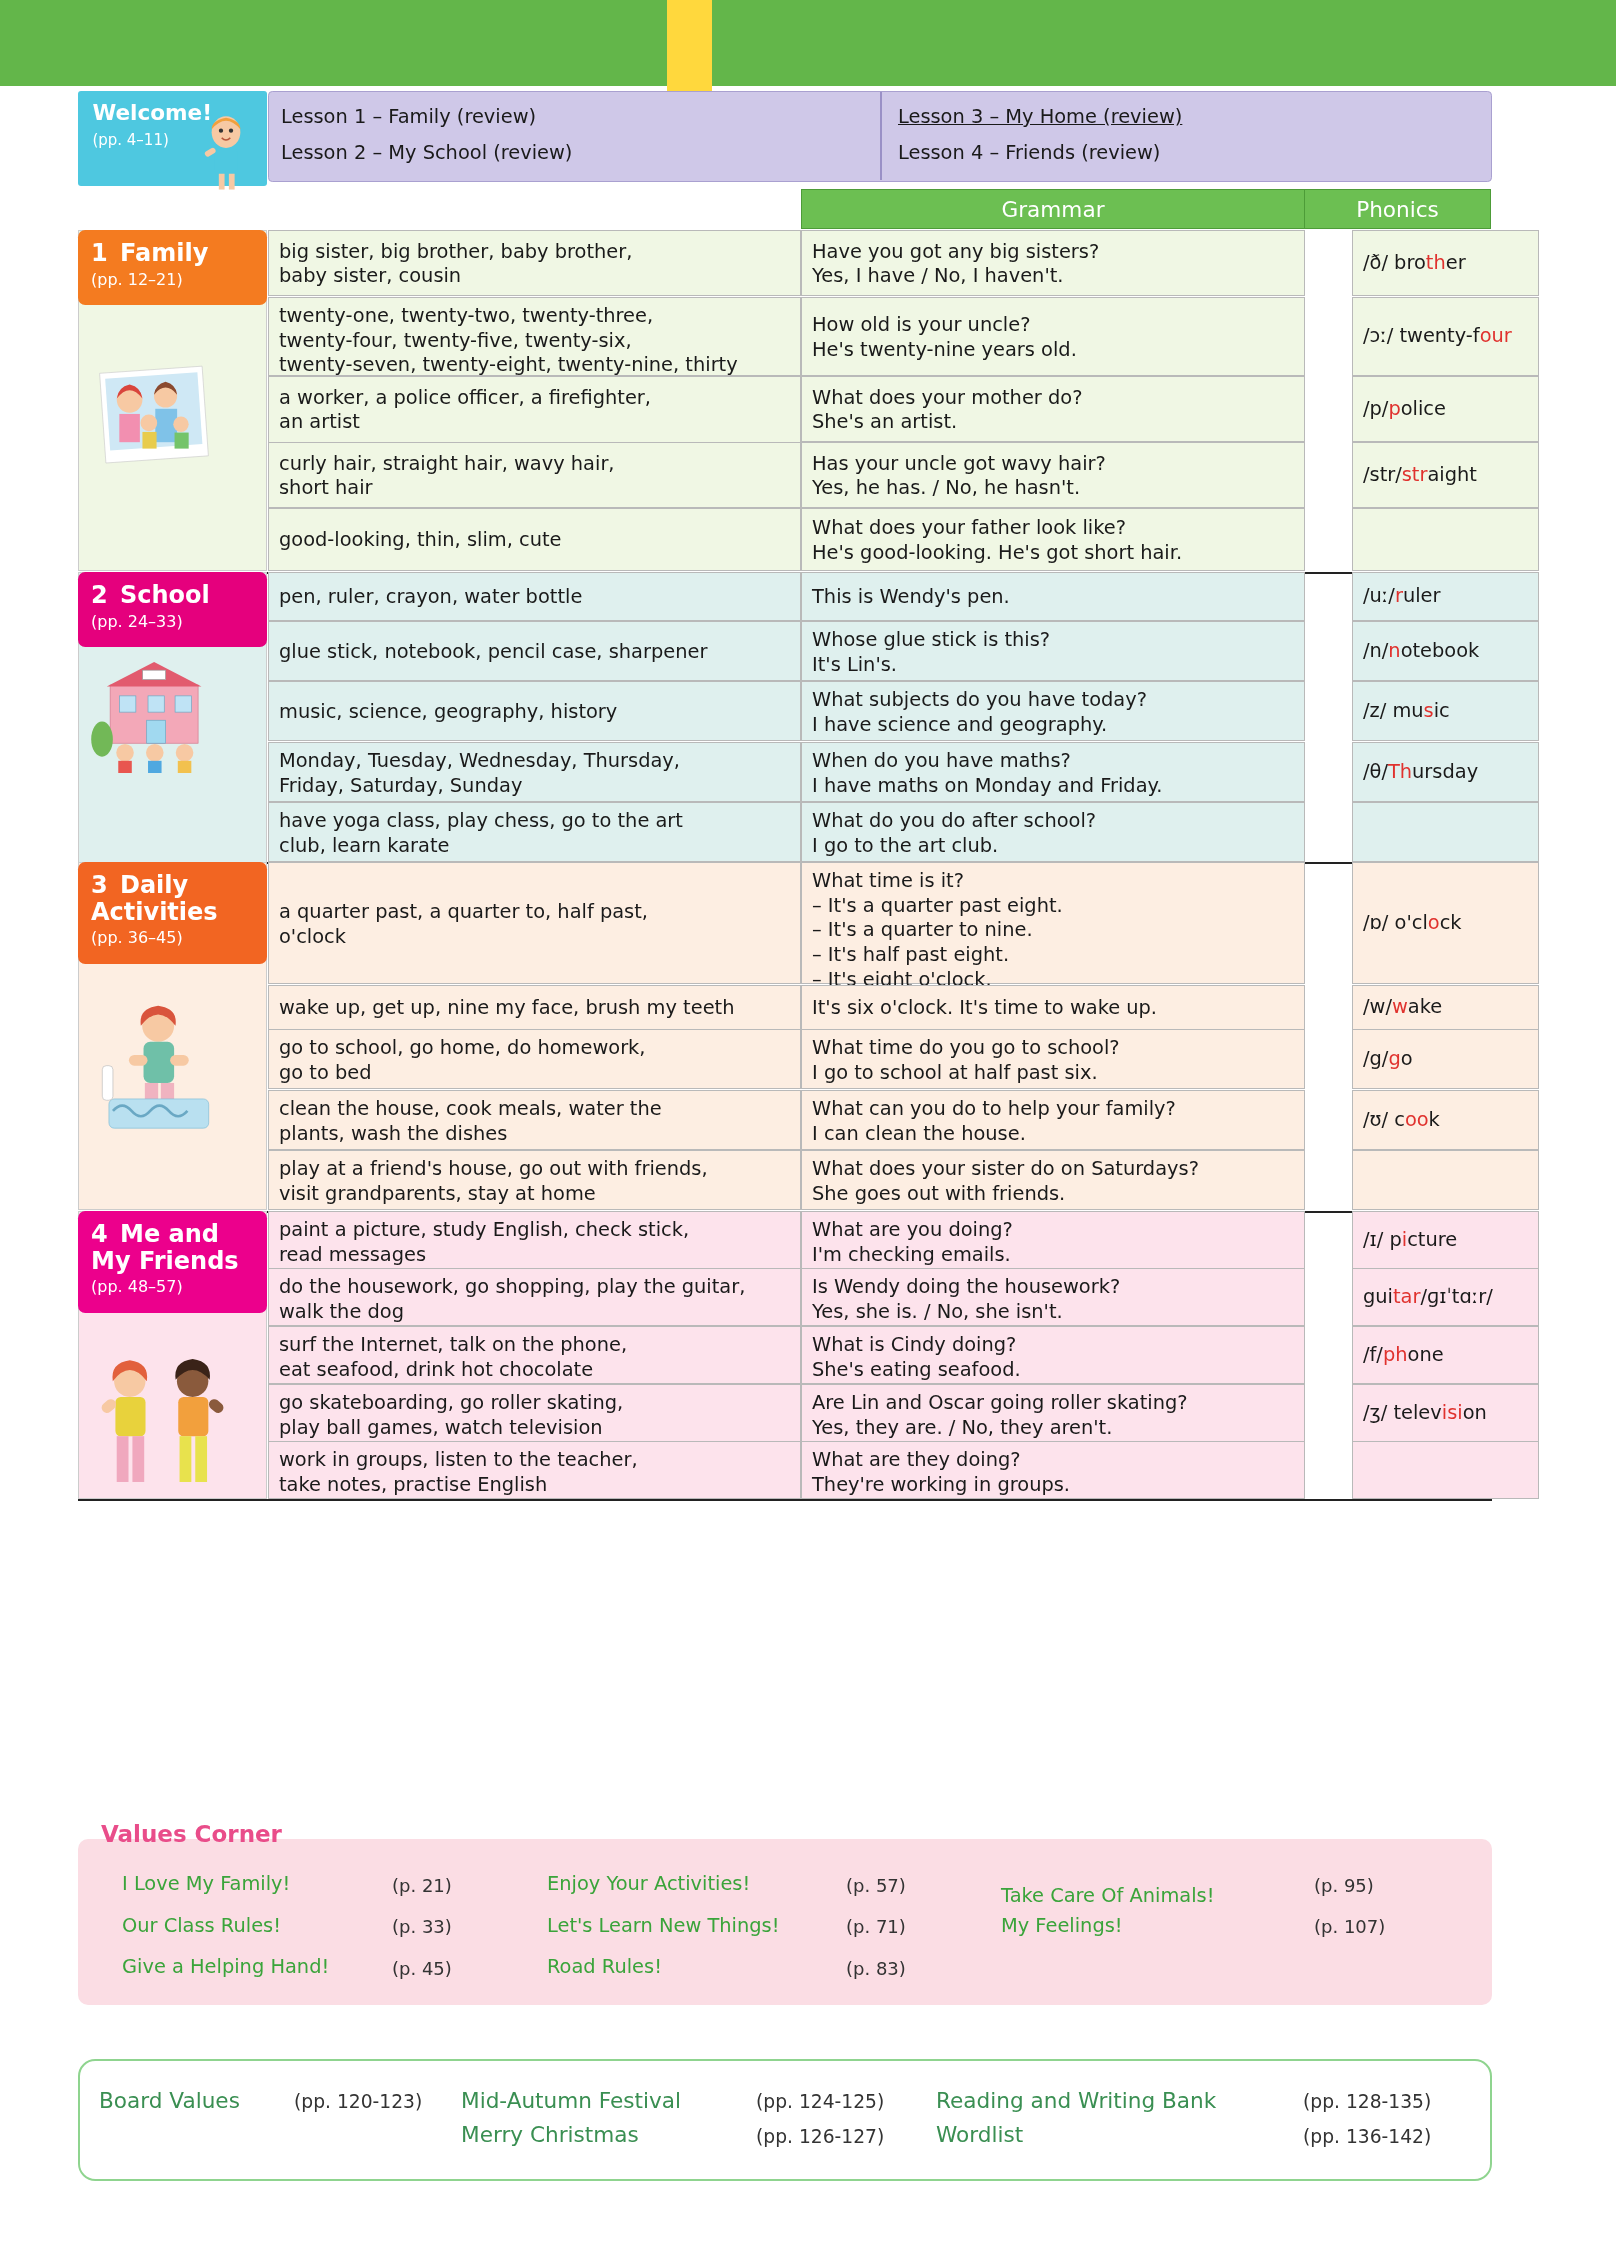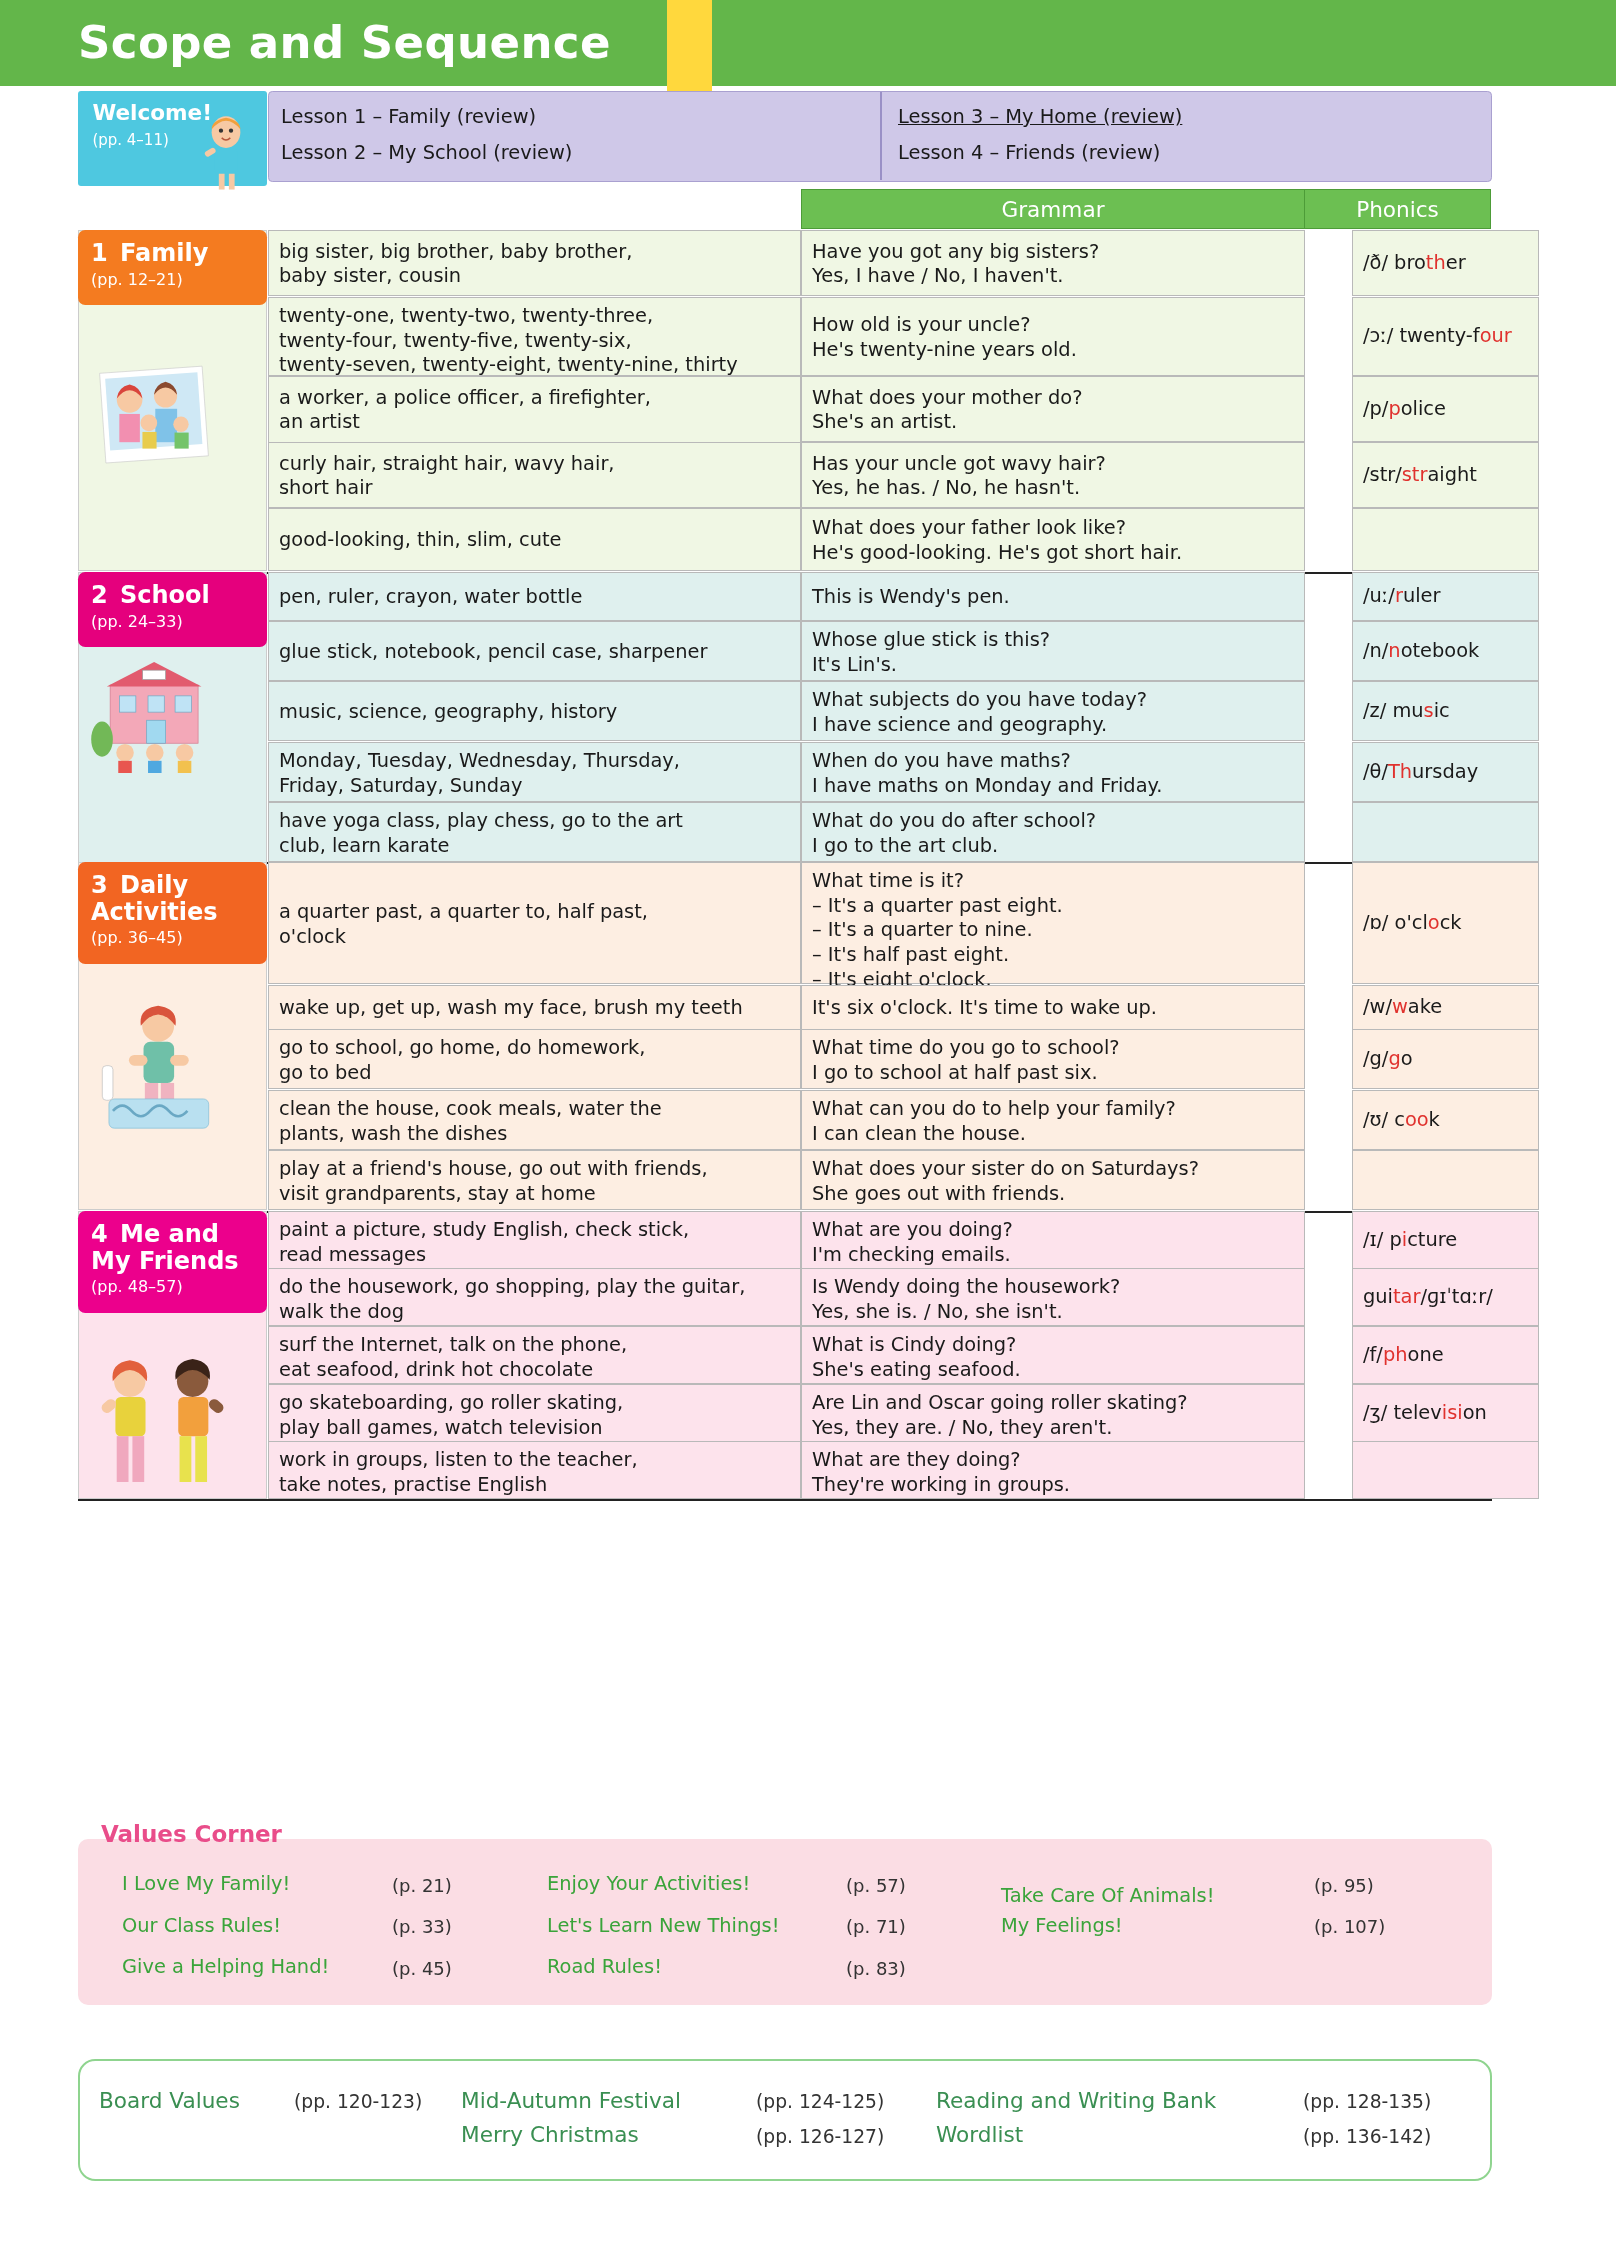--- a/index.html
+++ b/index.html
@@ -133,21 +133,20 @@
 
   
   .illus { position: absolute; border-radius: 5.8px; overflow: hidden; }
 </style>
 </head>
 <body>
 
 <div class="page">
 
   <div class="header-band"></div>
-  <div class="header-title">Scope and Sequence</div>
   <div class="header-yellow-tab"></div>
 
   <div class="welcome-box">
     <div class="welcome-title">Welcome!</div>
     <div class="welcome-pp">(pp. 4–11)</div>
   </div>
   <svg class="welcome-kid" viewBox="0 0 92 110">
     <ellipse cx="46" cy="28" rx="20" ry="22" fill="#f7c9a3"></ellipse>
     <path d="M26 24 Q46 0 66 24 Q66 12 46 8 Q26 12 26 24Z" fill="#f2a03d"></path>
     <rect x="30" y="50" width="32" height="38" rx="8" fill="#4ec8e0"></rect>
@@ -312,21 +311,21 @@
         <div>– It's a quarter to nine.</div>
         <div>– It's half past eight.</div>
         <div>– It's eight o'clock.</div>
       </div>
       <div class="cell cell-p" style="top: 862px; height: 122px; background: rgb(253, 238, 226); justify-content: flex-start;">
         <span>/ɒ/ o'cl</span>
         <span class="ph-red">o</span>
         <span>ck</span>
       </div>
       <div class="cell cell-v" style="top: 985px; height: 45px; background: rgb(253, 238, 226); display: block; padding-top: 10px;">
-        <div>wake up, get up, wash my face, brush my teeth</div>
+        <div>wake up, get up, nine my face, brush my teeth</div>
       </div>
       <div class="cell cell-g" style="top: 985px; height: 45px; background: rgb(253, 238, 226); display: block; padding-top: 10px;">
         <div>It's six o'clock. It's time to wake up.</div>
       </div>
       <div class="cell cell-p" style="top: 985px; height: 45px; background: rgb(253, 238, 226); justify-content: flex-start;">
         <span>/w/ </span>
         <span class="ph-red">w</span>
         <span>ake</span>
       </div>
       <div class="cell cell-v" style="top: 1029px; height: 60px; background: rgb(253, 238, 226); display: block; padding-top: 5.8px;">

